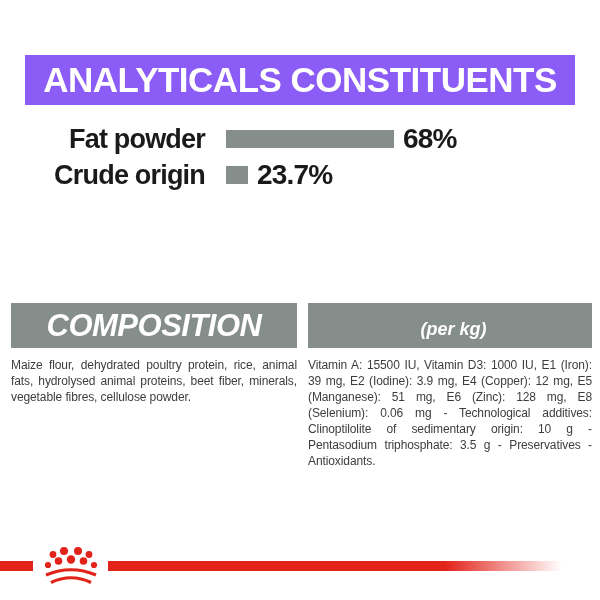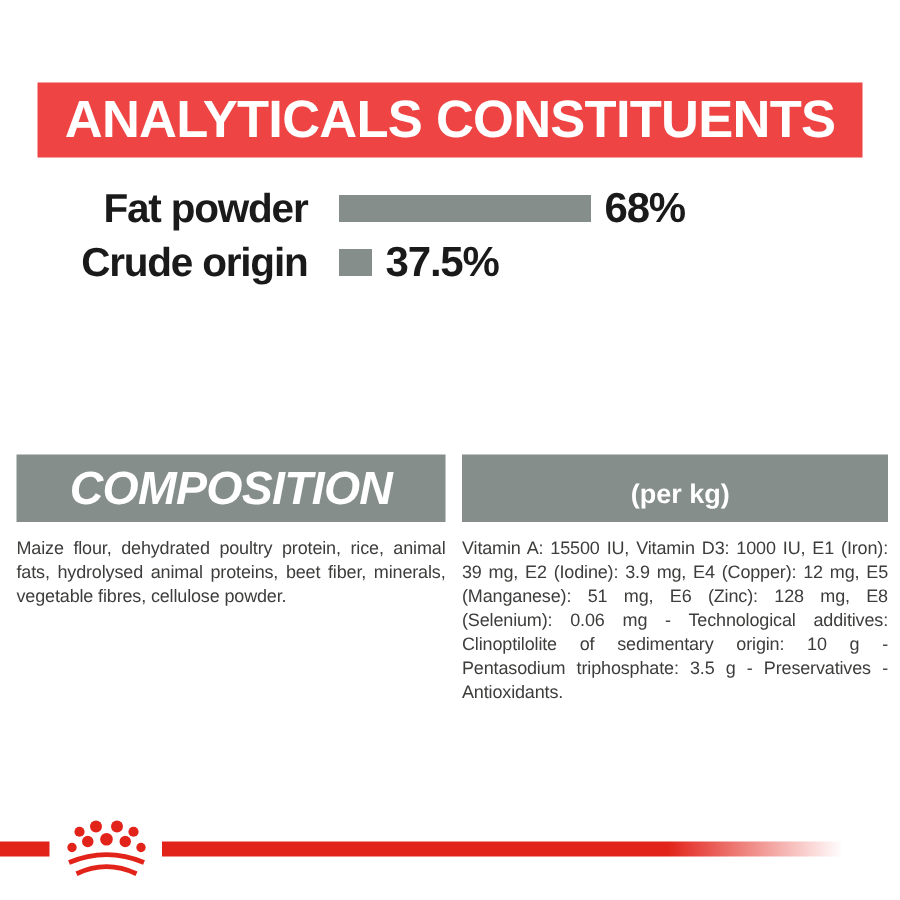--- a/index.html
+++ b/index.html
@@ -33,50 +33,50 @@
 
   
   .col { position:absolute; top:303px; }
   .col.composition { left:11px;  width:286px; }
   .col.additives  { left:308px; width:284px; }
   .col-header {
     height:45px; display:flex; align-items:center; justify-content:center;
     color:#ffffff; font-weight:bold;
   }
   .col-header .big   { font-size:31px; letter-spacing:-0.5px; white-space:nowrap;font-style:italic; }
-  .col-header .small { font-size:18px; margin-left:7px; position:relative; top:4px; white-space:nowrap; }
+  .col-header .small { font-size:18px; margin-left:7px; position:relative; top:4px; white-space:nowrap;font-style:italic; }
   .col-body {
     margin-top:9px; font-size:12px; line-height:16px; color:#3d3d3c;
     text-align:justify; letter-spacing:-0.1px;
   }
 
   
   .stripe-left  { position:absolute; left:0;     top:561px; width:33px;  height:10px; }
   .stripe-right { position:absolute; left:108px; top:561px; width:468px; height:10px; }
   .crown { position:absolute; left:42px; top:546px; width:58px; height:42px; }
 </style>
 </head>
 <body>
 
 <div class="page">
 
-  <div class="header-bar" style="background: #ef4444; text-align: right;">
+  <div class="header-bar" style="background: #8b5cf6; text-align: right;">
     <div class="title">ANALYTICALS CONSTITUENTS</div>
   </div>
 
   <div class="chart" id="chart-rows">
       <div class="chart-row">
         <div class="chart-label">Fat powder</div>
         <div class="chart-bar" style="width: 168px; background: rgb(134, 142, 139);"></div>
         <div class="chart-value">68%</div>
       </div>
       <div class="chart-row">
         <div class="chart-label">Crude origin</div>
         <div class="chart-bar" style="width: 22.05px; background: rgb(134, 142, 139);"></div>
-        <div class="chart-value">37.5%</div>
+        <div class="chart-value">23.7%</div>
       </div>
     </div>
 
   <div class="col composition">
     <div class="col-header" style="background: rgb(134, 142, 139);">
       <span class="big">COMPOSITION</span>
     </div>
     <div class="col-body">Maize flour, dehydrated poultry protein, rice, animal fats, hydrolysed animal proteins, beet fiber, minerals, vegetable fibres, cellulose powder.</div>
   </div>
 

